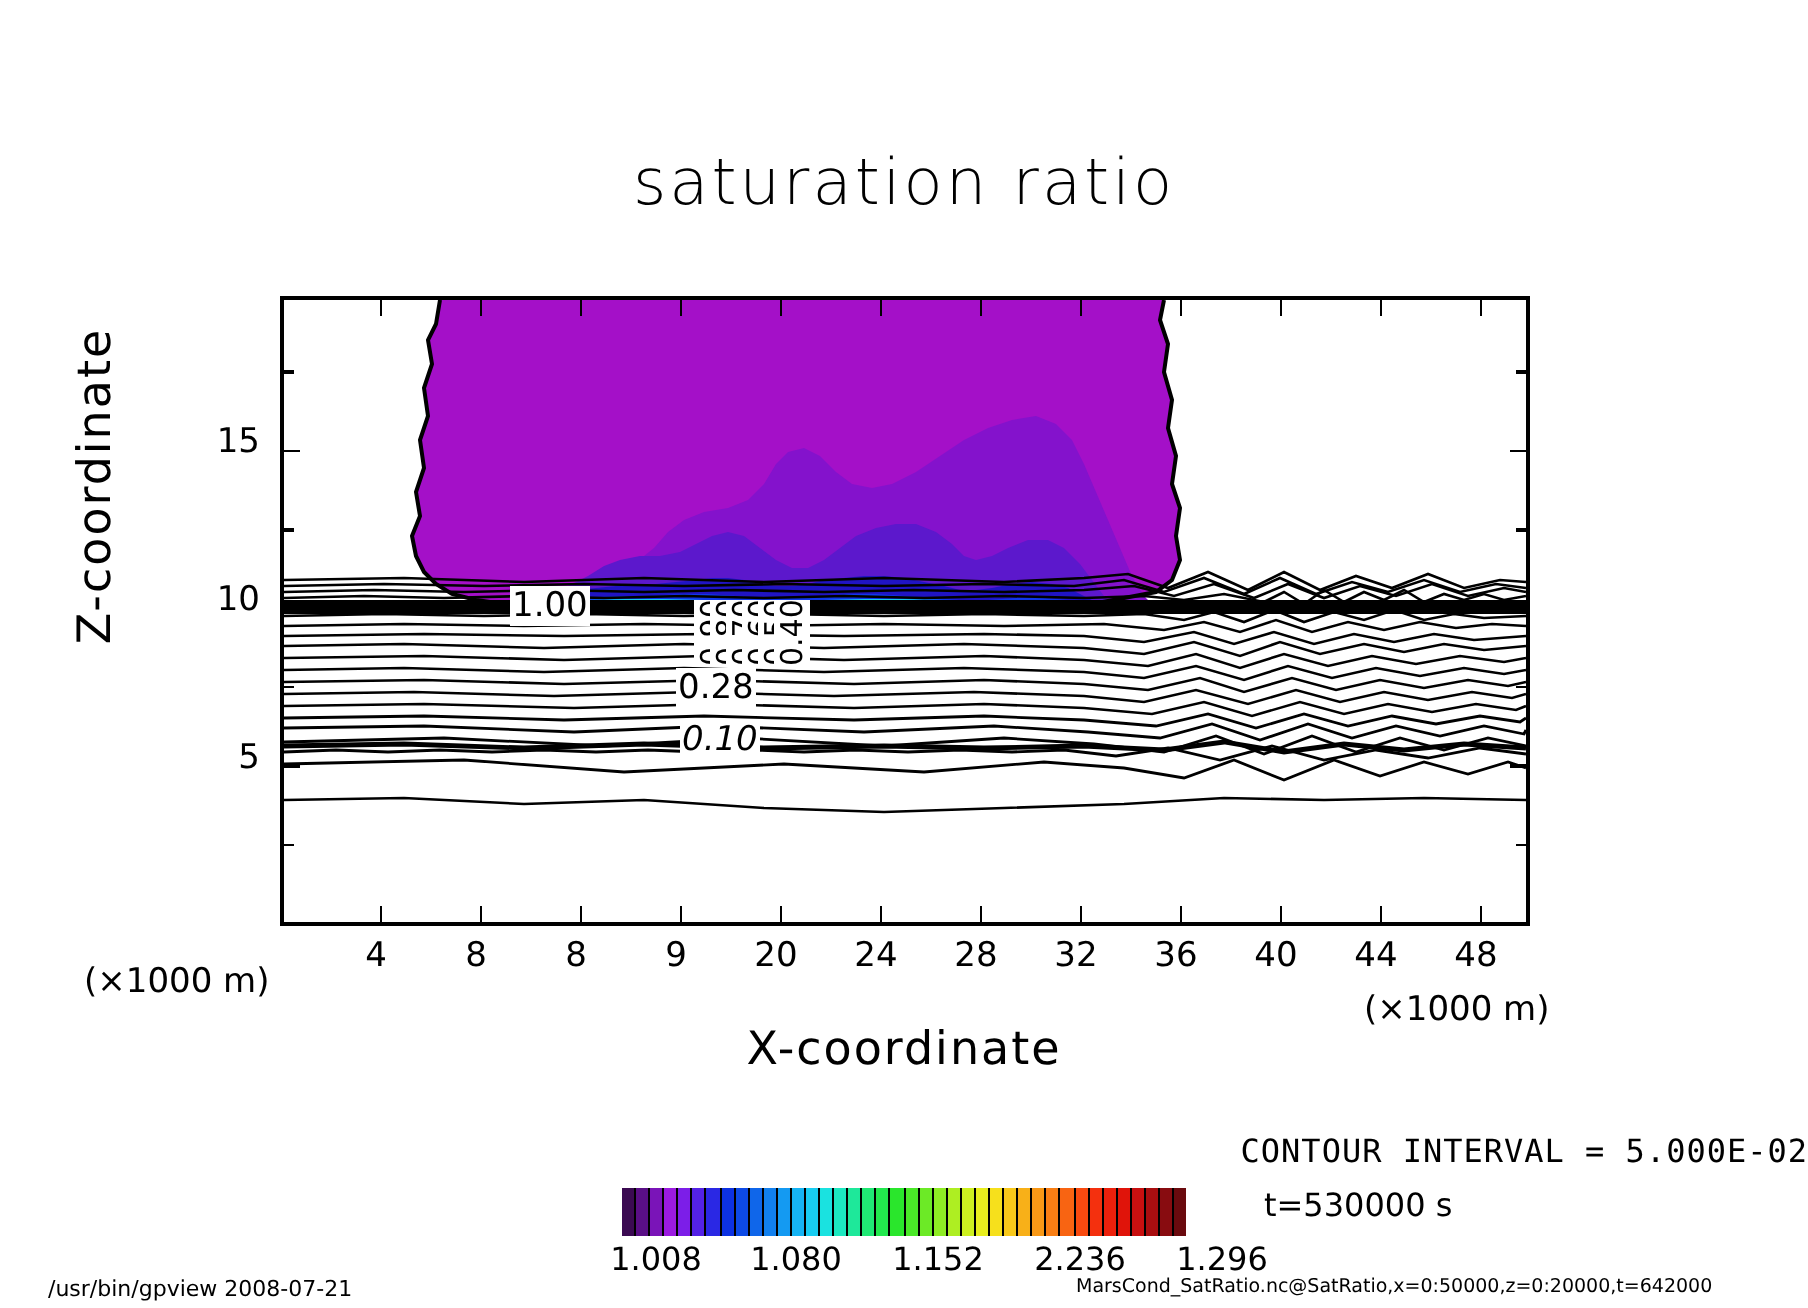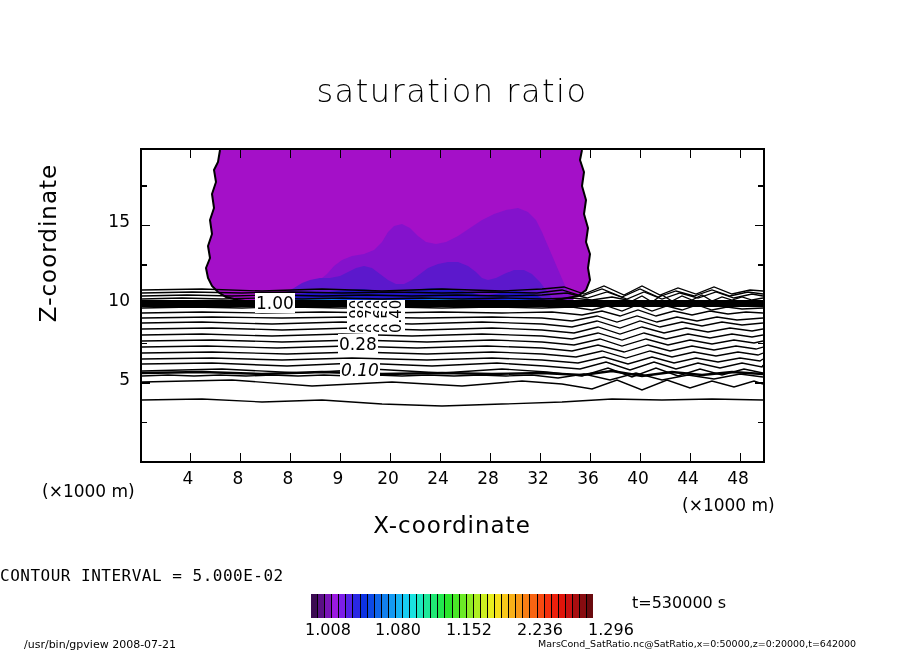--- a/index.html
+++ b/index.html
@@ -35,21 +35,21 @@
   #xaxis-title{left:0;top:512px;width:904px;text-align:center;
                font-size:23px;letter-spacing:1px;}
   #yaxis-title{left:-62px;top:230px;width:220px;text-align:center;
                font-size:23px;letter-spacing:1px;
                transform:rotate(-90deg);transform-origin:center center;}
 
   #unit-left{left:42px;top:481px;font-size:17px;}
   #unit-right{left:682px;top:495px;font-size:17px;}
 
   
-  #ci-text{left:0;top:566px;width:904px;text-align:left;
+  #ci-text{left:0;top:566px;width:904px;text-align:right;
            font-size:16px;letter-spacing:.5px;
            font-family:"DejaVu Sans Mono",monospace;}
 
   
   #colorbar-wrap{left:311px;top:594px;width:282px;height:24px;}
   #colorbar{position:absolute;left:0;top:0;width:282px;height:24px;
             background:#000;display:flex;}
   #colorbar .cell{flex:1 1 auto;height:100%;border-right:1px solid #000;box-sizing:border-box;}
   #colorbar .cell:last-child{border-right:none;}
   #cb-labels{position:absolute;left:293px;top:620px;width:318px;height:20px;}

